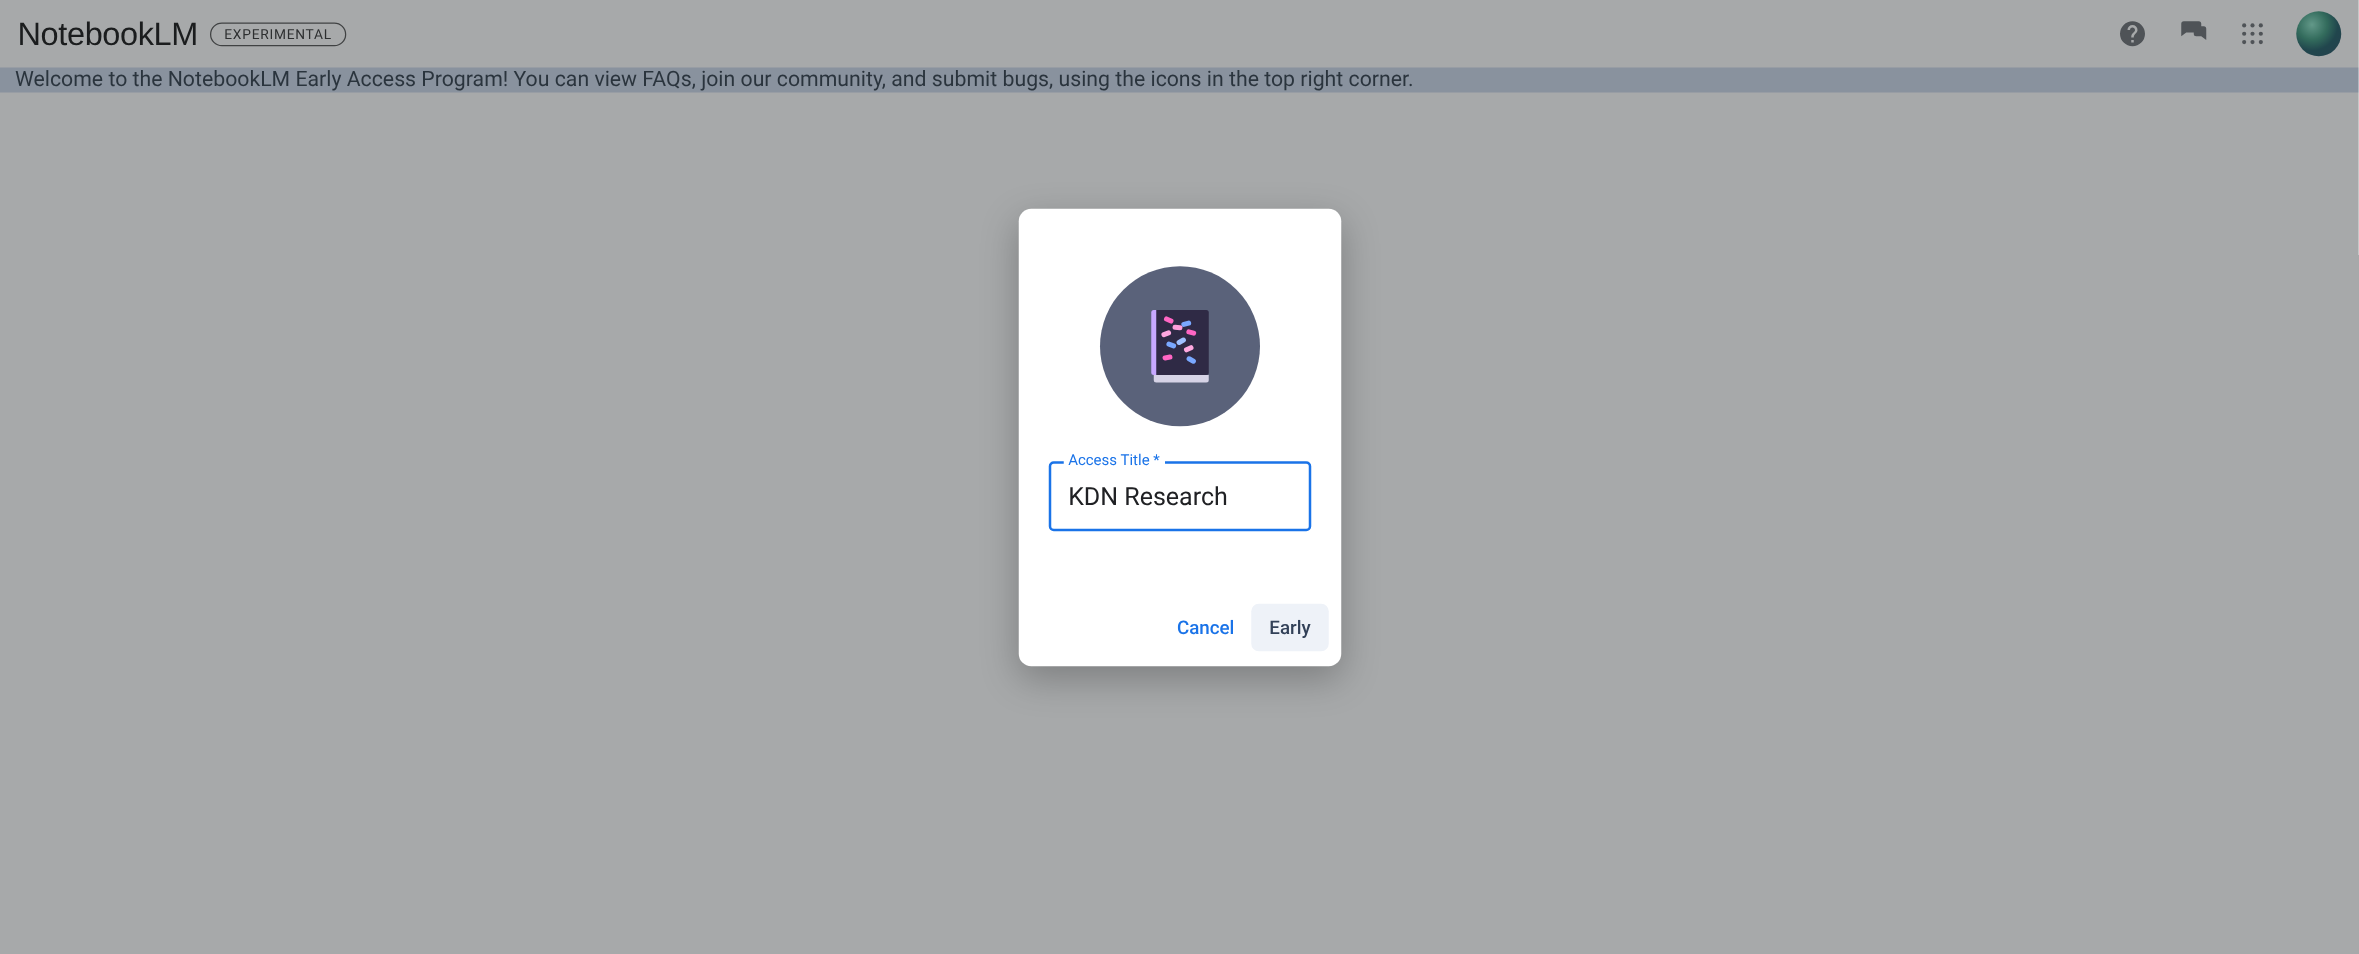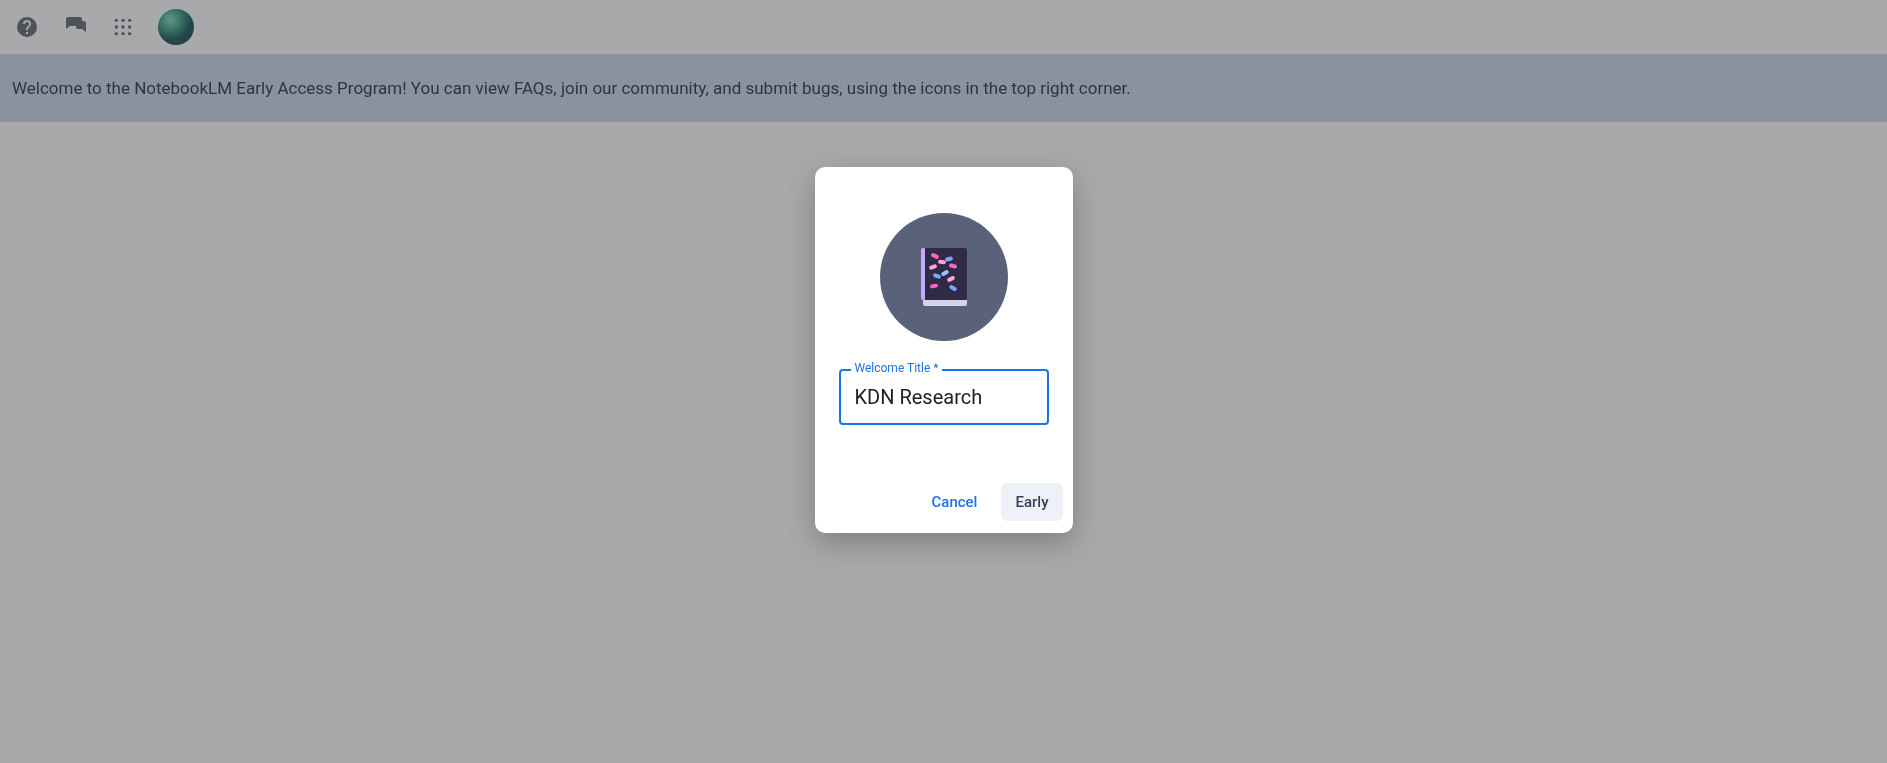--- a/index.html
+++ b/index.html
@@ -62,21 +62,21 @@
     height: 36px;
     border-radius: 50%;
     background: radial-gradient(circle at 35% 30%, #83e1c3 0%, #2c8f72 35%, #0b4b56 60%, #133f57 100%);
     cursor: pointer;
   }
   
   .banner {
     background: #c9d5e9; 
     color: #1d2b3a;
     font-size: 17px;
-    padding: 24px 12px;
+    padding: 0 12px;
   }
   
   .scrim {
     position: absolute;
     inset: 0;
     background: rgba(60,64,67,0.45);
     display: flex;
     align-items: flex-start;
     justify-content: center;
   }
@@ -165,21 +165,21 @@
     padding: 0 14px;
     font-size: 20px;
     color: #202124;
     outline: none;
     font-family: inherit;
   }
   
   .dialog-actions {
     align-self: flex-end;
     display: flex;
-    gap: 10px;
+    gap: 0;
     margin-top: 58px;
     margin-right: -6px;
   }
   .text-btn {
     font-size: 15px;
     font-weight: 500;
     padding: 10px 14px;
     border-radius: 6px;
     cursor: pointer;
     border: none;
@@ -188,20 +188,24 @@
   }
   .btn-cancel { color: #1a73e8; }
   .btn-save { color: #324158; background: #eef2f8; }
 </style>
 </head>
 <body>
 
 <div class="page">
 
   <div class="header">
+    <div class="brand">
+      <span class="brand-name">NotebookLM</span>
+      <span class="badge">EXPERIMENTAL</span>
+    </div>
     <div class="header-actions">
       <div class="icon-btn">
         <svg width="24" height="24" viewBox="0 0 24 24" fill="currentColor">
             <path d="M12 2a10 10 0 100 20 10 10 0 000-20zm1 17h-2v-2h2v2zm2.07-7.75l-.9.92C13.45 12.9 13 13.5 13 15h-2v-.5c0-1.1.45-2.1 1.17-2.83l1.24-1.26A1.98 1.98 0 0012 7a2 2 0 00-2 2H8a4 4 0 118 0c0 .88-.36 1.68-.93 2.25z"></path>
           </svg>
       </div>
       <div class="icon-btn">
         <svg width="24" height="24" viewBox="0 0 24 24" fill="currentColor">
             <path d="M21 6h-2V4a2 2 0 00-2-2H5a2 2 0 00-2 2v10l4-3h6v1a2 2 0 002 2h4l4 3V8a2 2 0 00-2-2z"></path>
           </svg>
@@ -242,21 +246,21 @@
               <div class="squig sq8"></div>
               <div class="squig sq9"></div>
             <div class="squig sq10"></div>
           </div>
           <div class="book-spine"></div>
           <div class="book-pages"></div>
         </div>
       </div>
 
       <div class="field-wrap">
-        <span class="field-label">Welcome Title *</span>
+        <span class="field-label">Access Title *</span>
         <input class="text-field" type="text" value="KDN Research" style="">
       </div>
 
       <div class="dialog-actions">
         <button class="text-btn btn-cancel">Cancel</button>
         <button class="text-btn btn-save">Early</button>
       </div>
     </div>
   </div>
 

